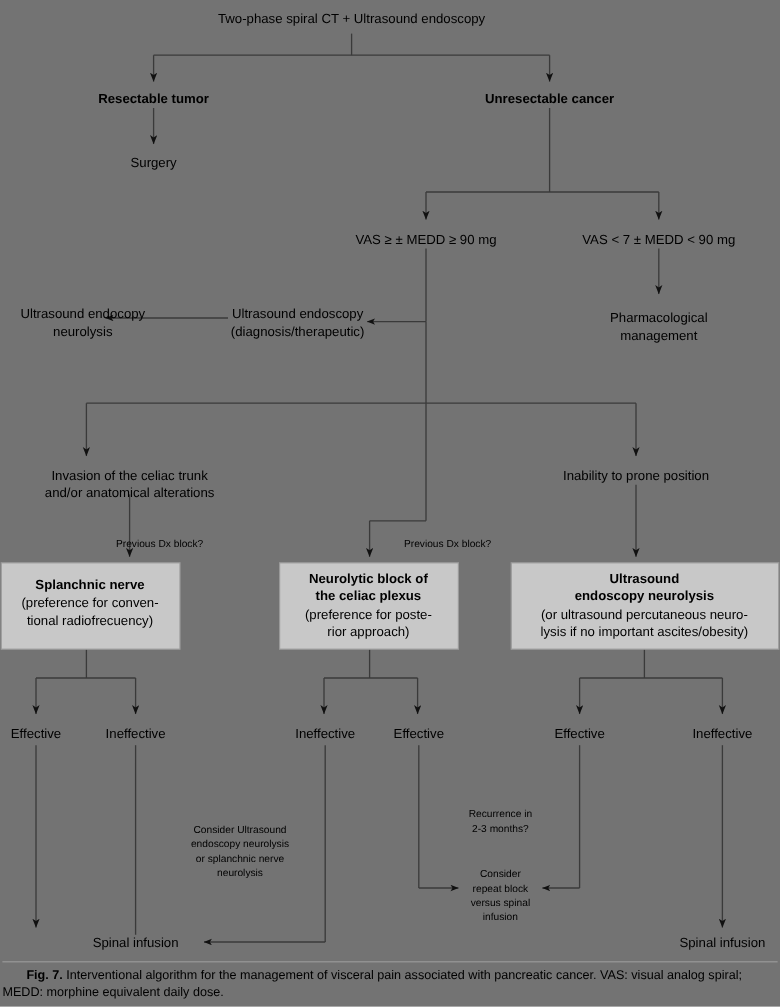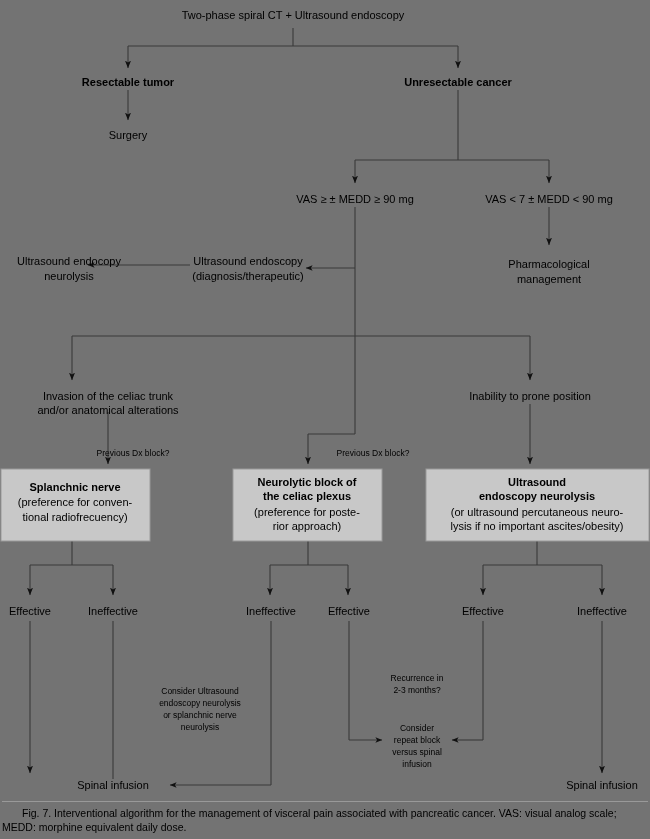--- a/index.html
+++ b/index.html
@@ -9,21 +9,21 @@
   .node-text{font-family:"Liberation Sans", sans-serif;font-size:11px;fill:#000;text-anchor:middle;}
   .node-text.bold{font-weight:bold;}
   .small-text{font-family:"Liberation Sans", sans-serif;font-size:8.5px;fill:#000;text-anchor:middle;}
   .box-text{font-family:"Liberation Sans", sans-serif;font-size:11px;fill:#000;text-anchor:middle;font-weight:bold;}
   .box-text.reg{font-weight:normal;}
   .gbox{fill:#c8c8c8;stroke:#9a9a9a;stroke-width:1;}
   .ln{stroke:#3a3a3a;stroke-width:1.1;fill:none;}
   .caption{position:absolute;left:0;right:0;bottom:4px;padding:0 2px;}
   .caphr{border:0;border-top:1px solid #999;margin:0 0 5px 0;}
   .captxt{font-family:"Liberation Sans", sans-serif;font-size:10.5px;color:#000;line-height:1.32;}
-  .captxt b{font-weight:normal;padding-left:20px;}
+  .captxt b{font-weight:bold;padding-left:20px;}
 </style>
 </head>
 <body>
 
 <div id="page">
 
   <svg id="flow" viewBox="0 0 650 839">
     <defs>
       <marker id="arrow" markerWidth="9" markerHeight="9" refX="7.4" refY="3.2" orient="auto" markerUnits="userSpaceOnUse">
         <path d="M0,0.2 L7.6,3.2 L0,6.2 L1.9,3.2 z" fill="#111"></path>
@@ -202,17 +202,17 @@
     <text class="small-text" x="417" y="767">infusion</text>
 
     <text class="node-text" x="113" y="789">Spinal infusion</text>
     <text class="node-text" x="602" y="789">Spinal infusion</text>
   </svg>
 
   <div class="caption">
     <hr class="caphr">
     <div class="captxt">
       <b>Fig. 7.</b>
-      <span>Interventional algorithm for the management of visceral pain associated with pancreatic cancer. VAS: visual analog scale; MEDD: morphine equivalent daily dose.</span>
+      <span>Interventional algorithm for the management of visceral pain associated with pancreatic cancer. VAS: visual analog spiral; MEDD: morphine equivalent daily dose.</span>
     </div>
   </div>
 
 </div>
 
 </body></html>

